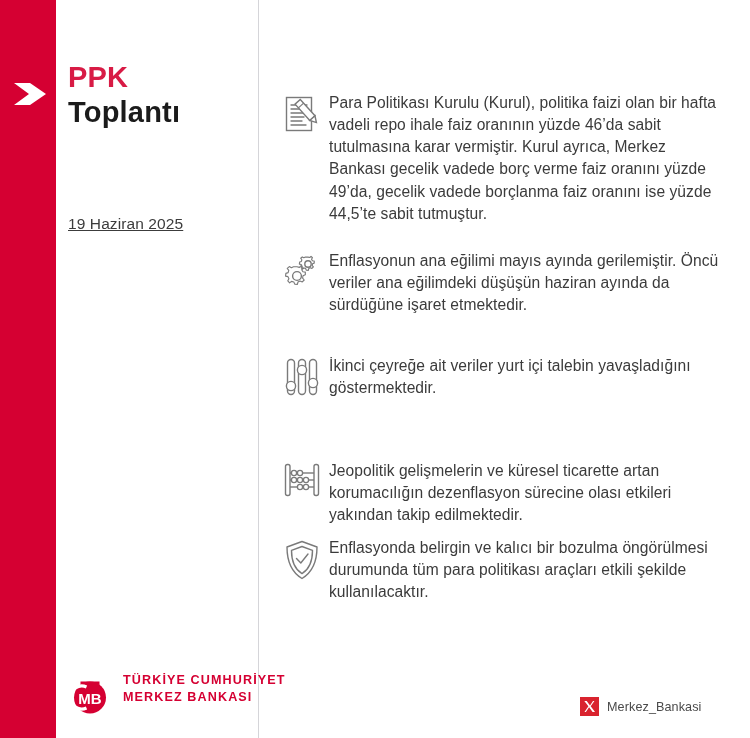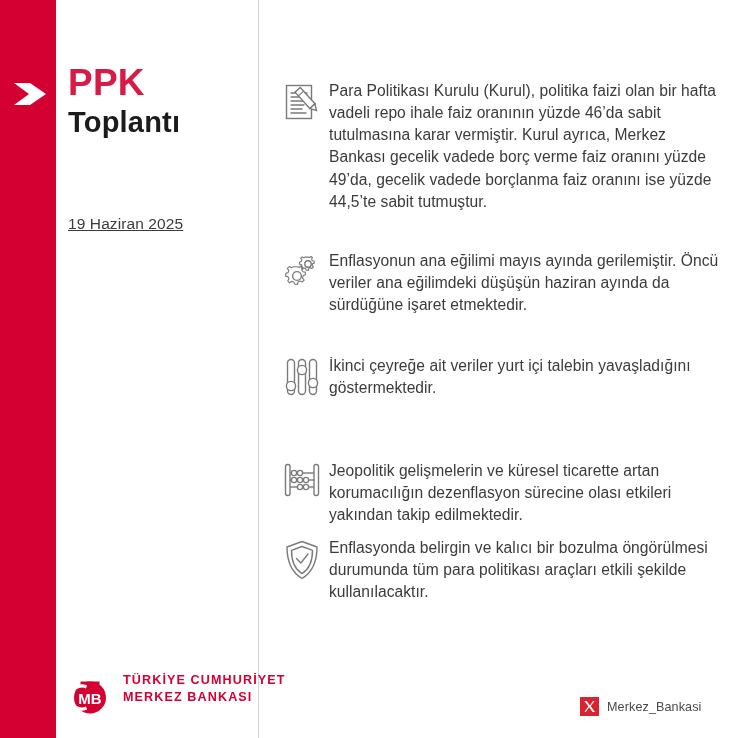--- a/index.html
+++ b/index.html
@@ -47,21 +47,21 @@
     background: #ffffff;
   }
   .title-block {
     position: absolute;
     left: 12px;
     top: 60px;
     width: 190px;
   }
   .title-ppk {
     color: #D81B45;
-    font-size: 37px;
+    font-size: 29px;
     font-weight: bold;
     line-height: 1.22;
     letter-spacing: 0.2px;
   }
   .title-main {
     color: #1b1b1b;
     font-size: 29px;
     font-weight: bold;
     line-height: 1.22;
     letter-spacing: 0.2px;
@@ -110,21 +110,21 @@
   }
   .item-text {
     color: #3b3b3b;
     font-size: 15.6px;
     line-height: 1.42;
     letter-spacing: 0.05px;
     width: 390px;
   }
 
   
-  .item-1 { left: 16px; top: 80px;  }
+  .item-1 { left: 16px; top: 92px;  }
   .item-2 { left: 16px; top: 250px; }
   .item-3 { left: 16px; top: 355px; }
   .item-4 { left: 16px; top: 428px; margin-top: 32px; }
   .item-5 { left: 16px; top: 537px; }
 
   
   .logo-area {
     position: absolute;
     left: 66px;
     top: 672px;

